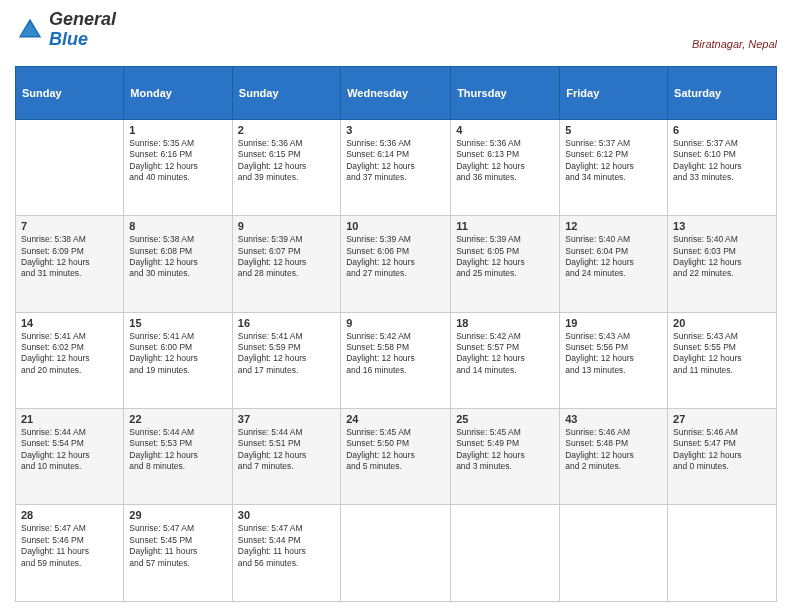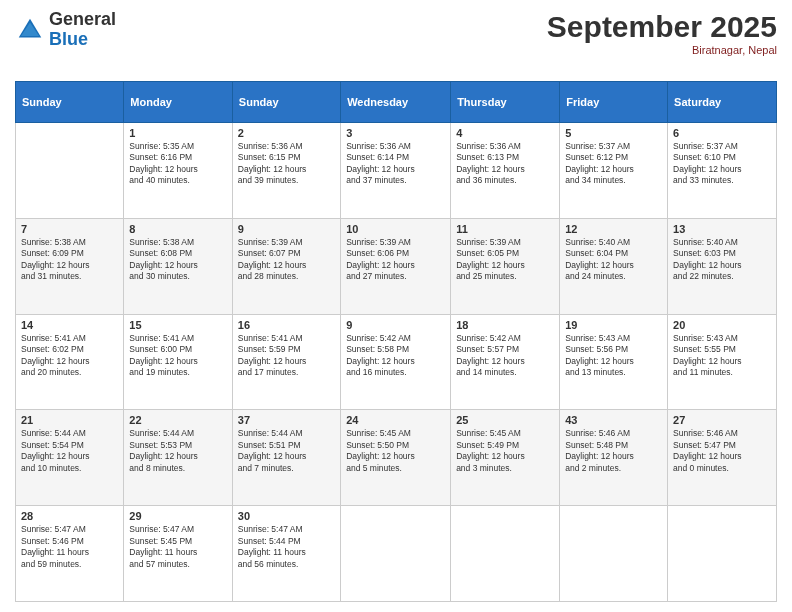--- a/index.html
+++ b/index.html
@@ -13,22 +13,23 @@
     .page {
       width: 792px;
       height: 612px;
       padding: 10px 15px;
       display: flex;
       flex-direction: column;
     }
     .header {
       display: flex;
       justify-content: space-between;
-      align-items: flex-start;
-      margin-bottom: 25px;
+      align-items: flex-end;
+      margin-bottom: 16px;
+      font-style: italic;
     }
     .logo {
       display: flex;
       align-items: center;
       gap: 4px;
     }
     .logo-text {
       font-size: 18px;
       font-weight: bold;
       line-height: 1.1;
@@ -54,21 +55,21 @@
     .calendar {
       flex: 1;
       border-collapse: collapse;
       width: 100%;
       font-size: 9.5px;
     }
     .calendar th {
       background-color: #2a73c5;
       color: #fff;
       text-align: left;
-      padding: 14px 6px;
+      padding: 20px 6px;
       font-size: 11px;
       font-weight: bold;
       border: 1px solid #1a5fa0;
     }
     .calendar td {
       vertical-align: top;
       border: 1px solid #ccc;
       padding: 4px 5px;
       width: 113px;
       height: 88px;
@@ -104,21 +105,20 @@
         <polygon points="20,10 32,28 8,28" fill="#4ca3e0" opacity="0.5"></polygon>
       </svg>
       <div>
         <div class="logo-text">
           <span class="logo-general">General</span><br>
           <span class="logo-blue">Blue</span>
         </div>
       </div>
     </div>
     <div class="title-block">
-      <div class="month-title">September 2025</div>
       <div class="location">Biratnagar, Nepal</div>
     </div>
   </div>
 
   <table class="calendar">
     <thead>
       <tr>
         <th>Sunday</th>
         <th>Monday</th>
         <th>Sunday</th>

